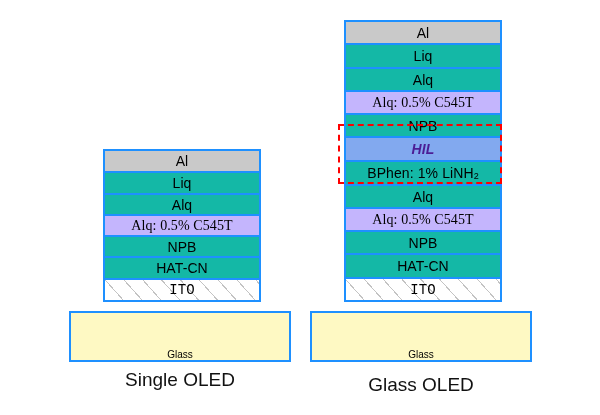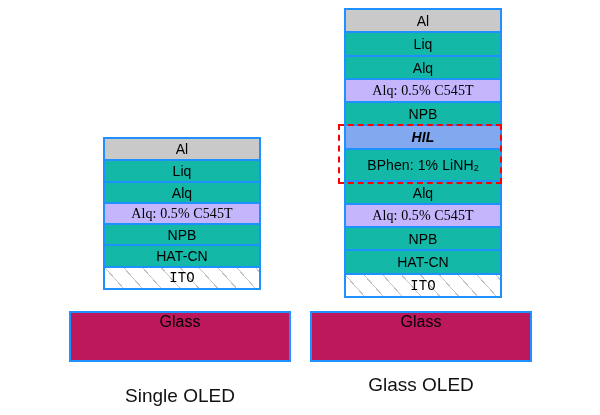--- a/index.html
+++ b/index.html
@@ -20,27 +20,27 @@
     display:flex;
     align-items:center;
     justify-content:center;
     font-size:14px;
     line-height:1;
     letter-spacing:0.1px;
     margin-top:-2px;
     position:relative;
     white-space:nowrap;
   }
-  .layer:first-child{margin-top:4px;}
+  .layer:first-child{margin-top:16px;}
 
   .layer.metal{background:#c9c9c9;}
   .layer.emissive{background:#c4b5fd;font-family:Liberation Serif, serif;}
   .layer.hil{
     background:#82a9ef;
-    color:#000000;
+    color:#4c1d95;
     font-style:italic;
     font-weight:bold;
   }
   .layer.ito{
     background:
       repeating-linear-gradient(
         48deg,
         rgba(255,255,255,0) 0px,
         rgba(255,255,255,0) 13px,
         #c3c3c3 13px,
@@ -50,25 +50,25 @@
     font-family: Liberation Mono, monospace;
   }
   .layer.ito .lbl{
     background:transparent;
     padding:0 3px;
   }
 
   .substrate{
     box-sizing:border-box;
     border:2px solid #1e90ff;
-    background:#be185d;
+    background:#fef9c3;
     display:flex;
-    align-items:flex-start;
+    align-items:flex-end;
     justify-content:center;
-    font-size:16px;
+    font-size:10px;
     position:absolute;
   }
 
   .cgl-box{
     position:absolute;
     border:2px dashed #ff0000;
     box-sizing:border-box;
     pointer-events:none;
     z-index:5;
   }
@@ -120,21 +120,21 @@
 
   <div class="layer ito" style="height:24px;">
     <span class="lbl">ITO</span>
   </div>
 </div>
 
 <div class="substrate" style="left:69px; top:311px; width:222px; height:51px;">
   <span>Glass</span>
 </div>
 
-<div class="caption" style="left:69px; top:385px; width:222px;">
+<div class="caption" style="left:69px; top:369px; width:222px;">
   <span>Single OLED</span>
 </div>
 
 <div class="stack" style="left:344px; top:4px; width:158px;">
 
   <div class="layer metal" style="height:25px;">
     <span class="lbl">Al</span>
   </div>
 
   <div class="layer" style="height:26px;">
@@ -150,21 +150,21 @@
   </div>
 
   <div class="layer" style="height:25px;">
     <span class="lbl">NPB</span>
   </div>
 
   <div class="layer hil" style="height:26px;">
     <span class="lbl">HIL</span>
   </div>
 
-  <div class="layer" style="height:34px;">
+  <div class="layer" style="height:26px;">
     <span class="lbl">BPhen: 1% LiNH</span>
       <span class="sub">2</span>
   </div>
 
   <div class="layer" style="height:25px;">
     <span class="lbl">Alq</span>
   </div>
 
   <div class="layer emissive" style="height:25px;">
     <span class="lbl">Alq: 0.5% C545T</span>

